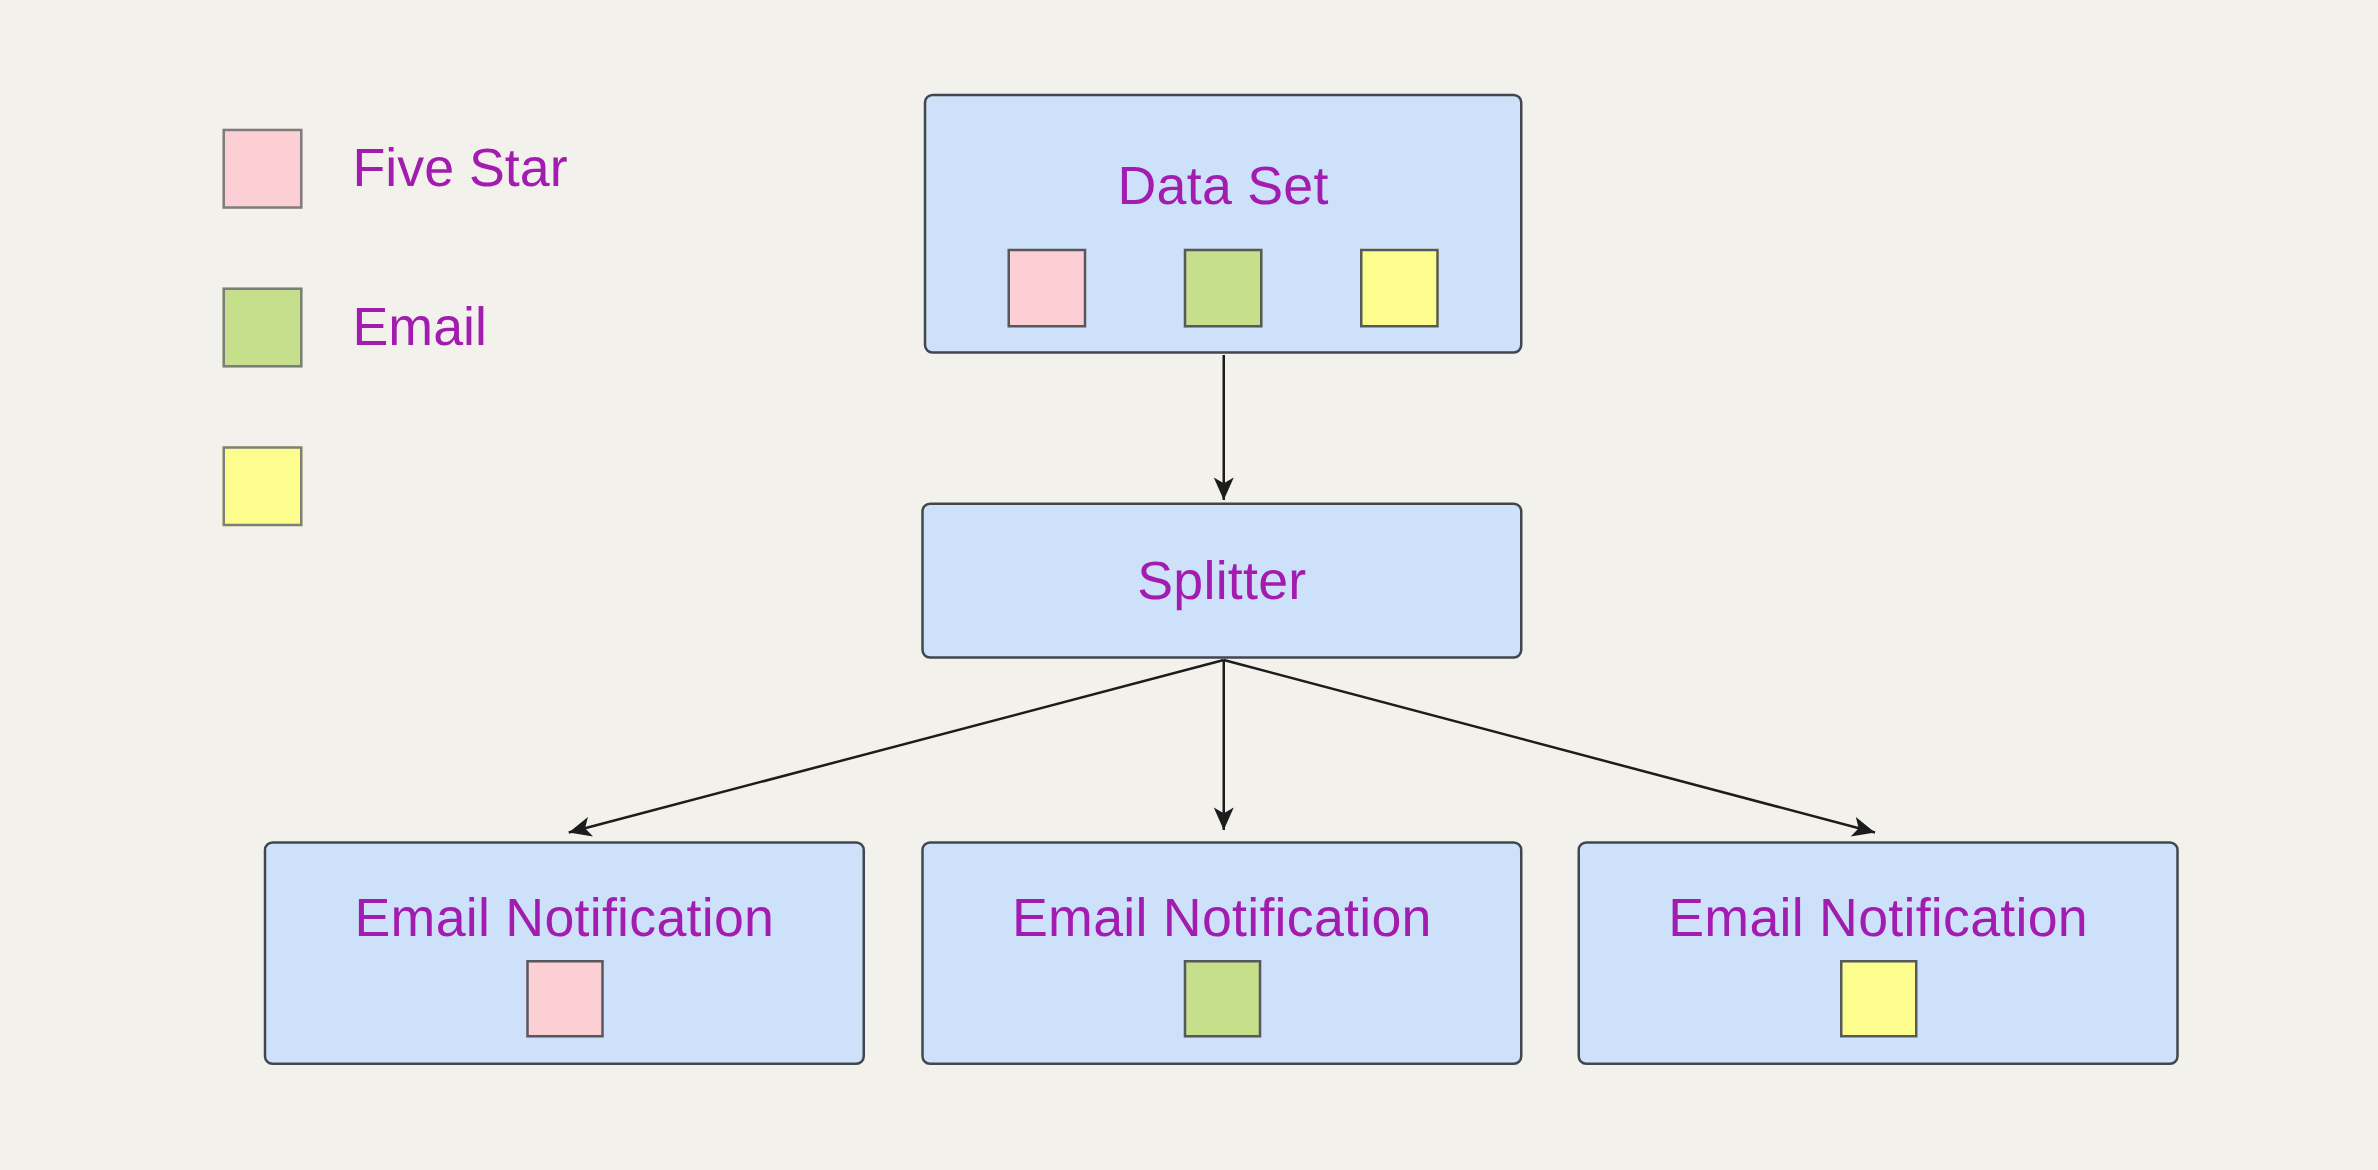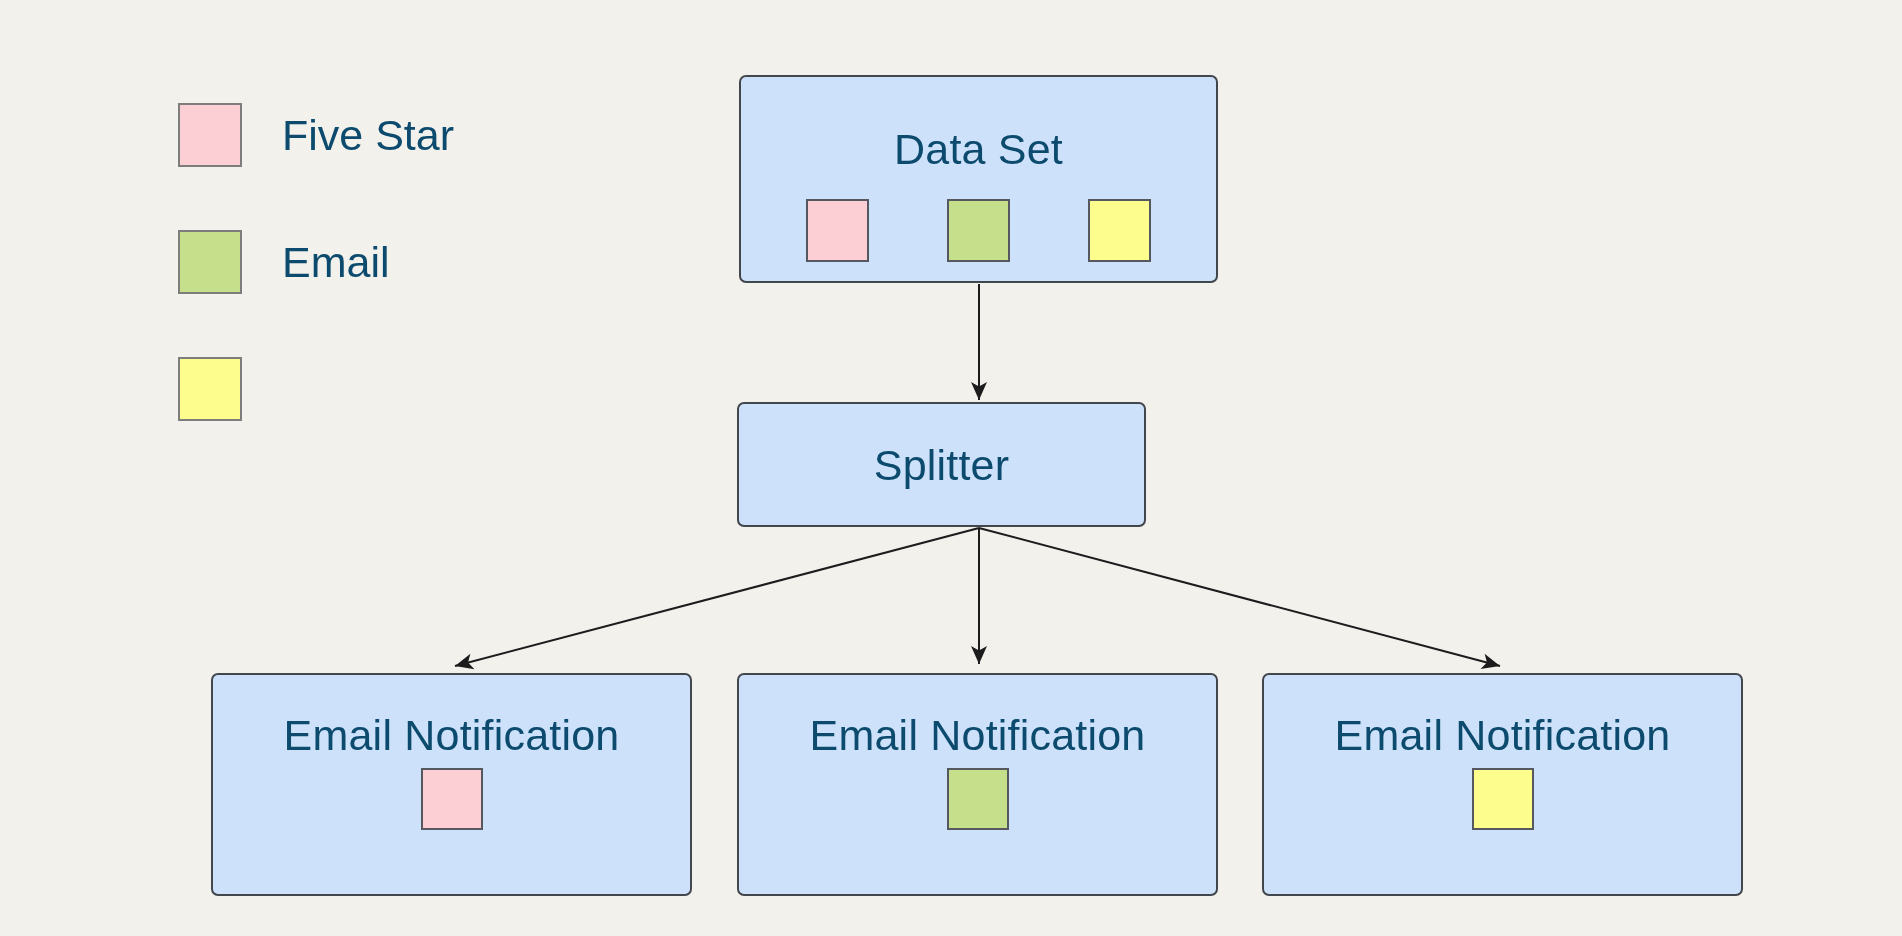--- a/index.html
+++ b/index.html
@@ -4,21 +4,21 @@
 <style>
   html, body { margin: 0; padding: 0; }
   body { background: #f3f1ec; }
 
   .canvas {
     position: relative;
     width: 1902px;
     height: 936px;
     background: #f3f1ec;
     font-family: "Liberation Sans", sans-serif;
-    color: #0c4a6e;
+    color: #a21caf;
     overflow: hidden;
   }
 
   .connector-layer {
     position: absolute;
     left: 0; top: 0;
     width: 1902px; height: 936px;
     pointer-events: none;
   }
 
@@ -34,22 +34,22 @@
     align-items: center;
   }
   .node-title {
     font-size: 43px;
     line-height: 48px;
     white-space: nowrap;
     letter-spacing: 0.2px;
   }
 
   .node-dataset  { left: 739px; top: 75px;  width: 479px; height: 208px; padding-top: 48px; gap: 26px; }
-  .node-splitter { left: 737px; top: 402px; width: 409px; height: 125px; justify-content: center; }
-  .node-email    { top: 673px; width: 481px; height: 223px; padding-top: 36px; gap: 9px; }
+  .node-splitter { left: 737px; top: 402px; width: 481px; height: 125px; justify-content: center; }
+  .node-email    { top: 673px; width: 481px; height: 179px; padding-top: 36px; gap: 9px; }
   .node-email-1  { left: 211px; }
   .node-email-2  { left: 737px; }
   .node-email-3  { left: 1262px; }
 
   
   .chip-row { display: flex; gap: 78px; }
   .chip {
     display: inline-block;
     width: 63px; height: 63px;
     border: 2px solid #55585f;

